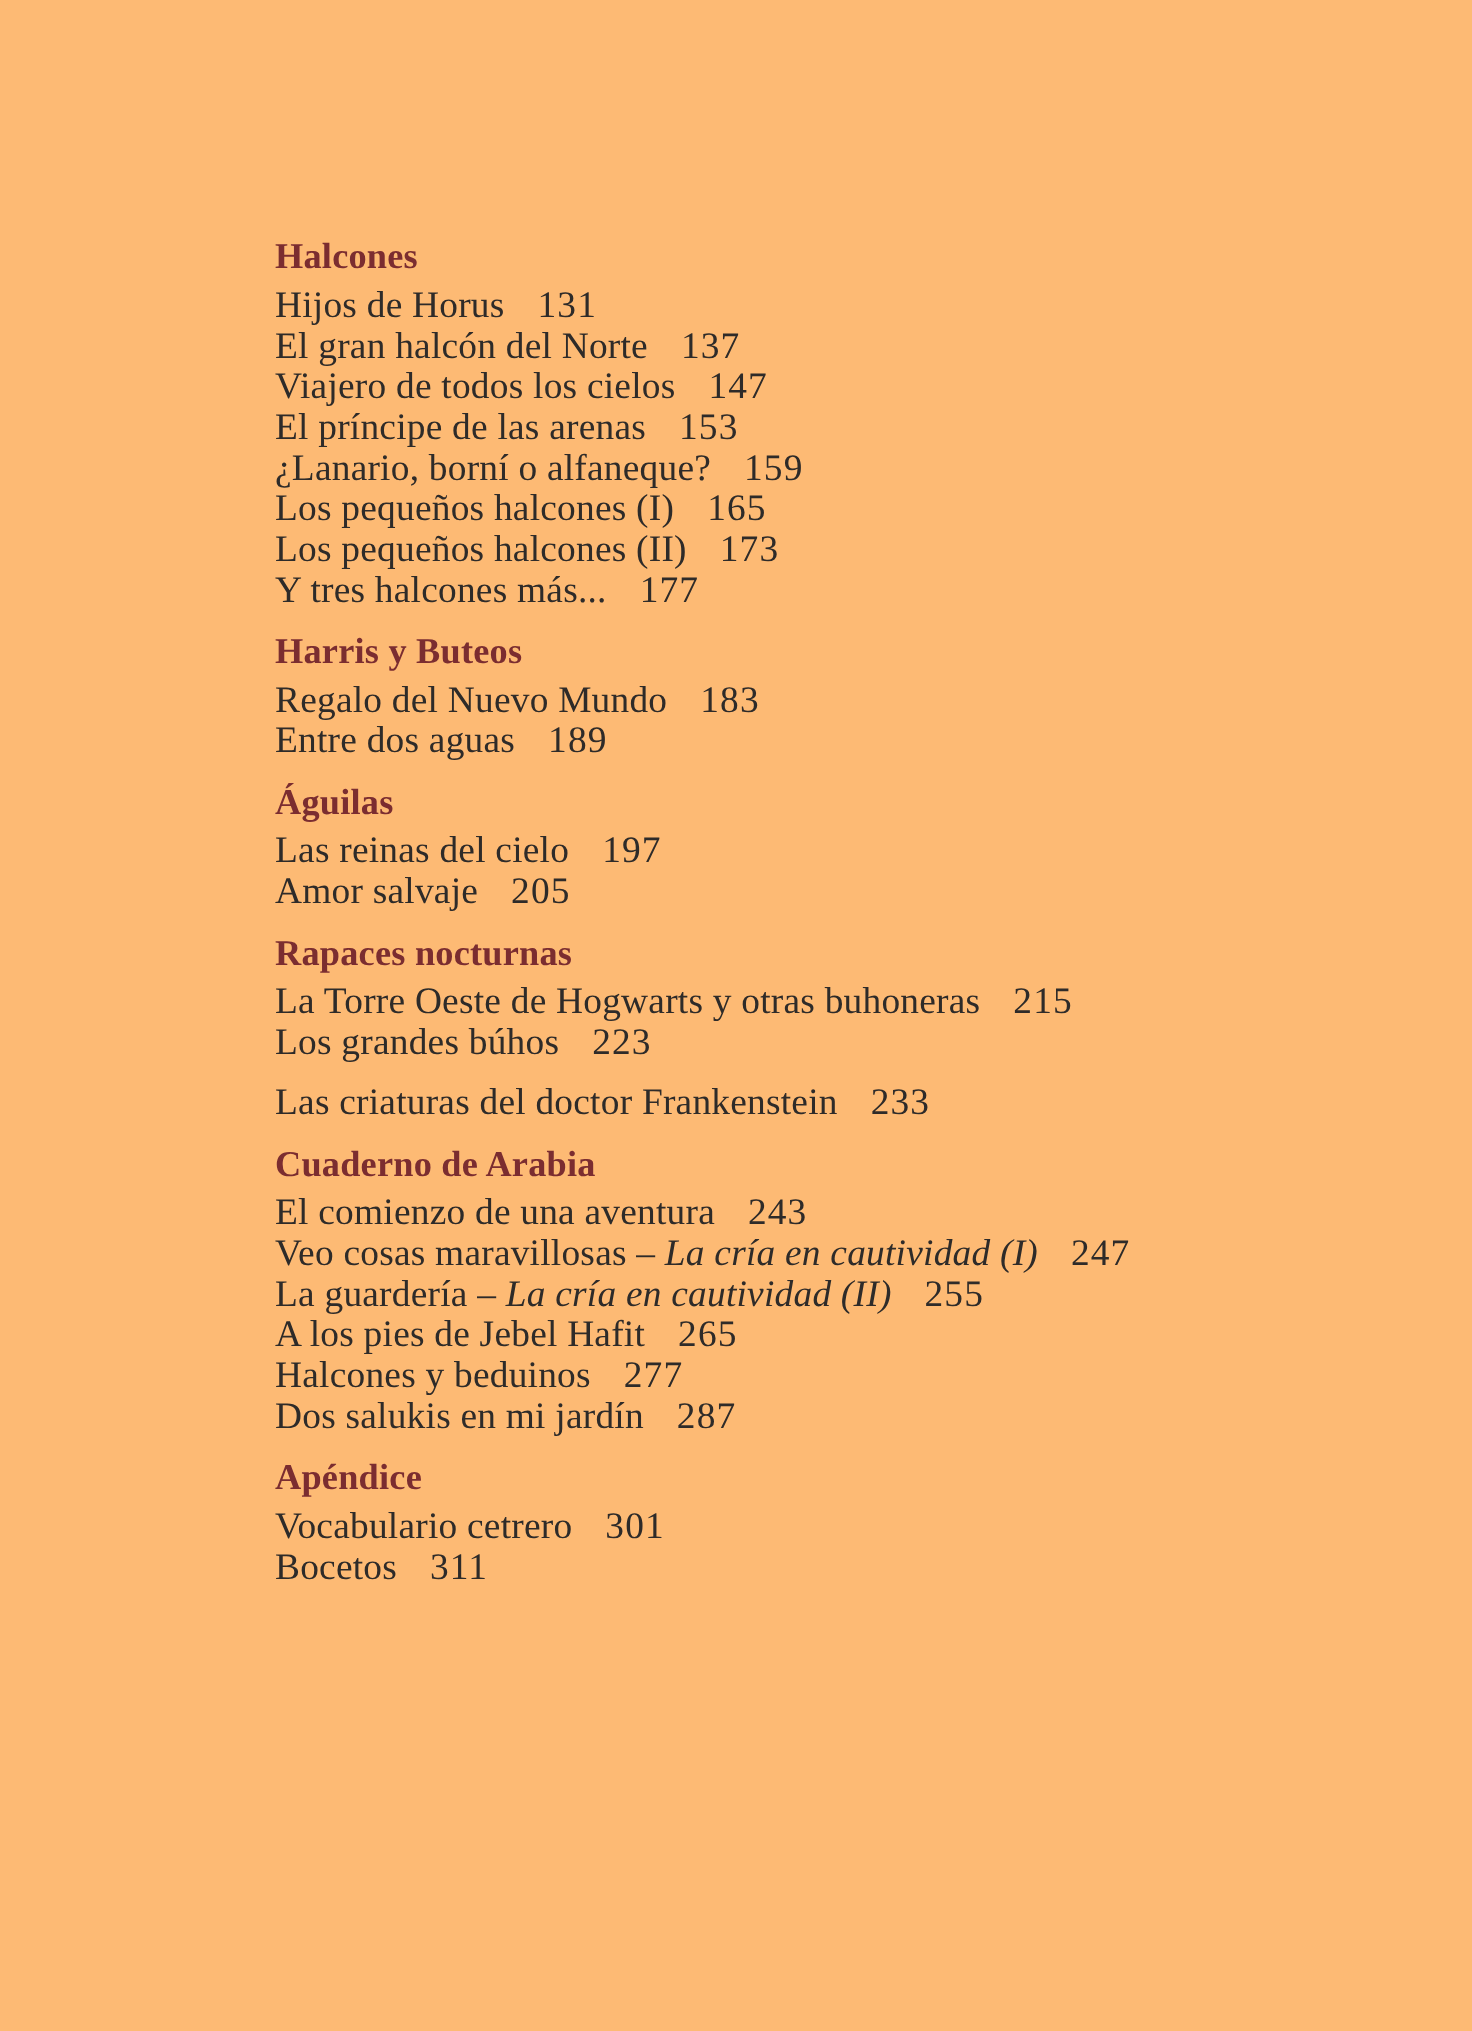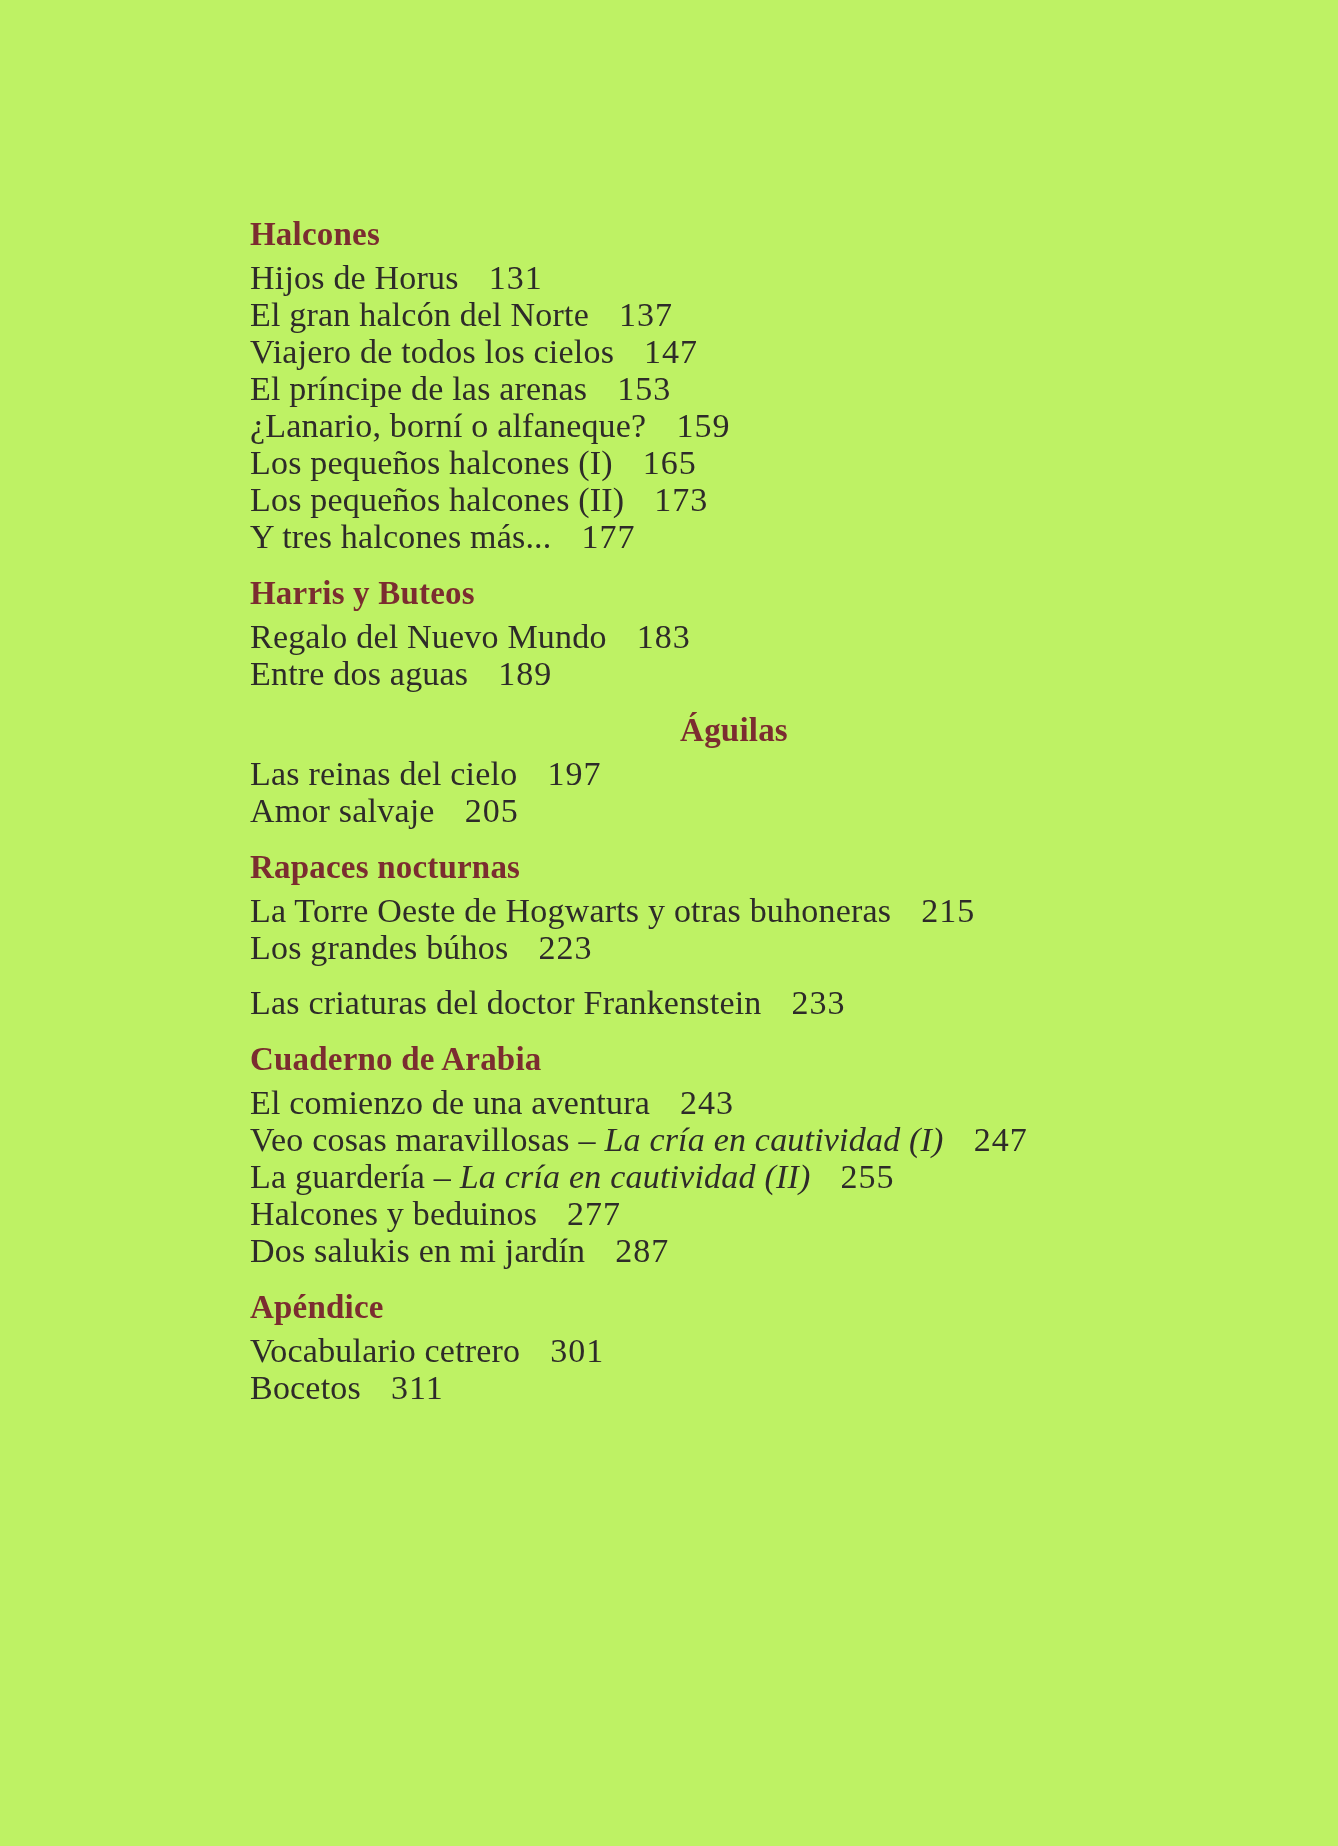--- a/index.html
+++ b/index.html
@@ -42,56 +42,57 @@
     font-style: italic;
   }
   .page-num {
     margin-left: 30px;
     letter-spacing: 1px;
   }
 </style>
 </head>
 <body>
 
-<div class="page" style="background: #bef264; color: rgb(46, 43, 41);">
+<div class="page" style="background: #fdba74; color: rgb(46, 43, 41);">
   <main>
       <section class="toc-section">
         <h2 class="section-heading" style="color: rgb(123, 45, 48);">Halcones</h2>
         <div class="toc-entry"><span class="entry-title">Hijos de Horus</span><span class="page-num">131</span></div>
         <div class="toc-entry"><span class="entry-title">El gran halcón del Norte</span><span class="page-num">137</span></div>
         <div class="toc-entry"><span class="entry-title">Viajero de todos los cielos</span><span class="page-num">147</span></div>
         <div class="toc-entry"><span class="entry-title">El príncipe de las arenas</span><span class="page-num">153</span></div>
         <div class="toc-entry"><span class="entry-title">¿Lanario, borní o alfaneque?</span><span class="page-num">159</span></div>
         <div class="toc-entry"><span class="entry-title">Los pequeños halcones (I)</span><span class="page-num">165</span></div>
         <div class="toc-entry"><span class="entry-title">Los pequeños halcones (II)</span><span class="page-num">173</span></div>
         <div class="toc-entry"><span class="entry-title">Y tres halcones más...</span><span class="page-num">177</span></div>
       </section>
       <section class="toc-section">
         <h2 class="section-heading" style="color: rgb(123, 45, 48);">Harris y Buteos</h2>
         <div class="toc-entry"><span class="entry-title">Regalo del Nuevo Mundo</span><span class="page-num">183</span></div>
         <div class="toc-entry"><span class="entry-title">Entre dos aguas</span><span class="page-num">189</span></div>
       </section>
       <section class="toc-section">
-        <h2 class="section-heading" style="color: rgb(123, 45, 48); text-align: center;">Águilas</h2>
+        <h2 class="section-heading" style="color: rgb(123, 45, 48);">Águilas</h2>
         <div class="toc-entry"><span class="entry-title">Las reinas del cielo</span><span class="page-num">197</span></div>
         <div class="toc-entry"><span class="entry-title">Amor salvaje</span><span class="page-num">205</span></div>
       </section>
       <section class="toc-section">
         <h2 class="section-heading" style="color: rgb(123, 45, 48);">Rapaces nocturnas</h2>
         <div class="toc-entry"><span class="entry-title">La Torre Oeste de Hogwarts y otras buhoneras</span><span class="page-num">215</span></div>
         <div class="toc-entry"><span class="entry-title">Los grandes búhos</span><span class="page-num">223</span></div>
       </section>
       <section class="toc-section">
         <div class="toc-entry"><span class="entry-title">Las criaturas del doctor Frankenstein</span><span class="page-num">233</span></div>
       </section>
       <section class="toc-section">
         <h2 class="section-heading" style="color: rgb(123, 45, 48);">Cuaderno de Arabia</h2>
         <div class="toc-entry"><span class="entry-title">El comienzo de una aventura</span><span class="page-num">243</span></div>
         <div class="toc-entry"><span class="entry-title">Veo cosas maravillosas – <em>La cría en cautividad (I)</em></span><span class="page-num">247</span></div>
         <div class="toc-entry"><span class="entry-title">La guardería – <em>La cría en cautividad (II)</em></span><span class="page-num">255</span></div>
+        <div class="toc-entry"><span class="entry-title">A los pies de Jebel Hafit</span><span class="page-num">265</span></div>
         <div class="toc-entry"><span class="entry-title">Halcones y beduinos</span><span class="page-num">277</span></div>
         <div class="toc-entry"><span class="entry-title">Dos salukis en mi jardín</span><span class="page-num">287</span></div>
       </section>
       <section class="toc-section">
         <h2 class="section-heading" style="color: rgb(123, 45, 48);">Apéndice</h2>
         <div class="toc-entry"><span class="entry-title">Vocabulario cetrero</span><span class="page-num">301</span></div>
         <div class="toc-entry"><span class="entry-title">Bocetos</span><span class="page-num">311</span></div>
       </section>
     </main>
 </div>

